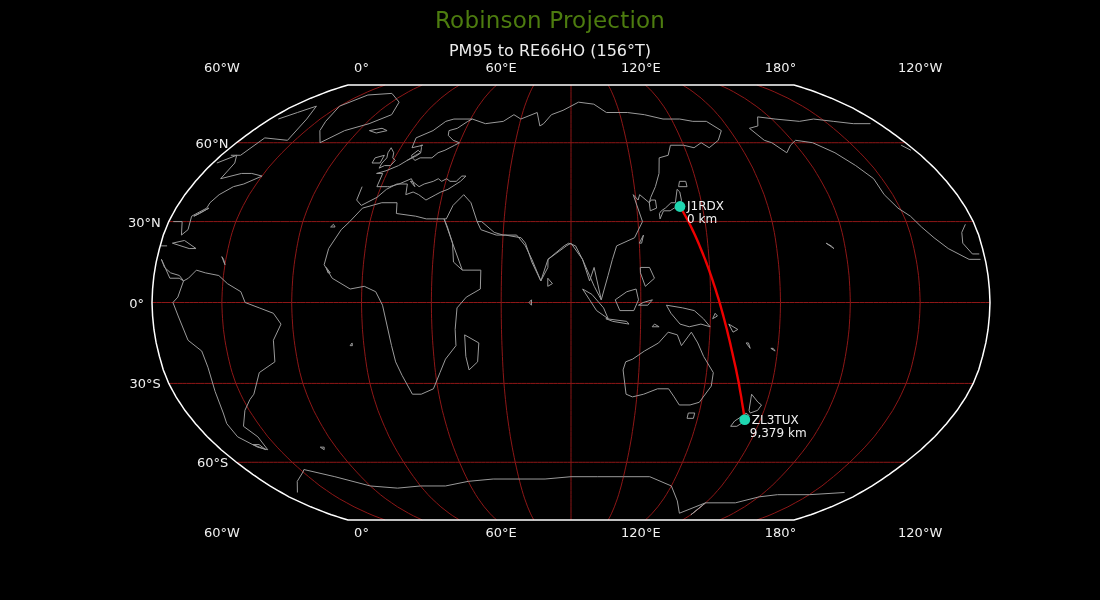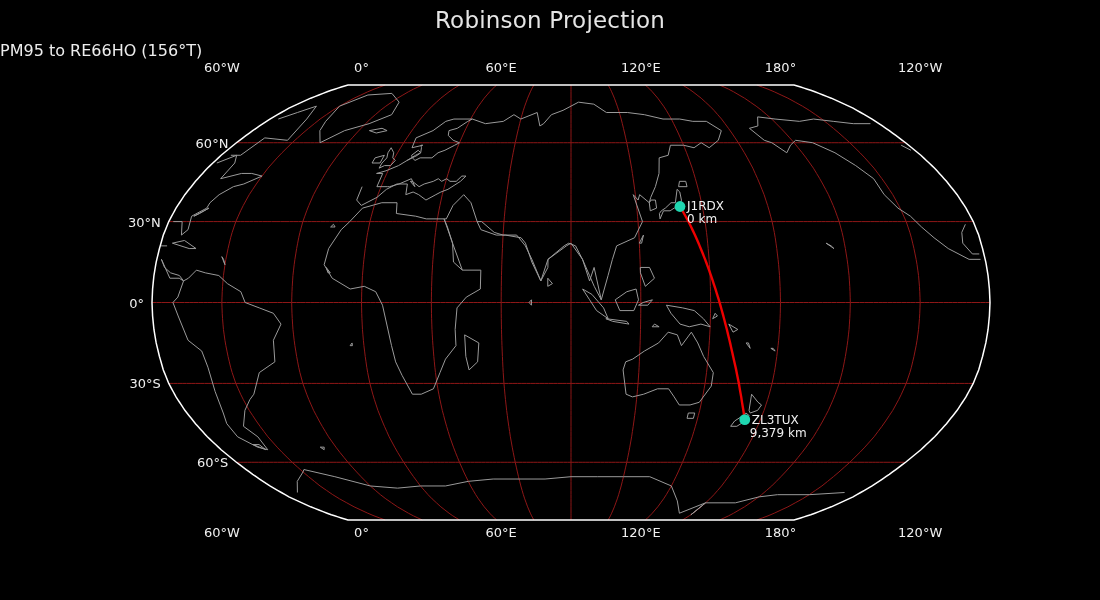--- a/index.html
+++ b/index.html
@@ -1,23 +1,23 @@
 <!DOCTYPE html>
 <html><head>
 <meta charset="utf-8">
 <style>
   html,body{margin:0;padding:0;background:#000;}
   body{width:1100px;height:600px;overflow:hidden;font-family:"DejaVu Sans",sans-serif;}
   #stage{position:relative;width:1100px;height:600px;background:#000;}
   .title{
     position:absolute;left:0;top:7px;width:1100px;text-align:center;
-    color:#e5e5e5;font-size:23px;font-family:"DejaVu Sans",sans-serif;letter-spacing:.2px;
+    color:#4d7c0f;font-size:23px;font-family:"DejaVu Sans",sans-serif;letter-spacing:.2px;
   }
   .subtitle{
-    position:absolute;left:0;top:41px;width:1100px;
+    position:absolute;left:0;top:41px;width:1100px;text-align:center;
     color:#ededed;font-size:16px;font-family:"DejaVu Sans",sans-serif;
   }
   svg#map{position:absolute;left:0;top:0;width:1100px;height:600px;}
   .tick-lon, .tick-lat{
     fill:#f0f0f0;font-size:13px;font-family:"DejaVu Sans",sans-serif;
   }
   .tick-lon{text-anchor:middle;}
   .tick-lat{text-anchor:end;}
   .marker-label{fill:#f0f0f0;font-size:12px;font-family:"DejaVu Sans",sans-serif;}
   .marker-dist{fill:#f0f0f0;font-size:12px;font-family:"DejaVu Sans",sans-serif;}

